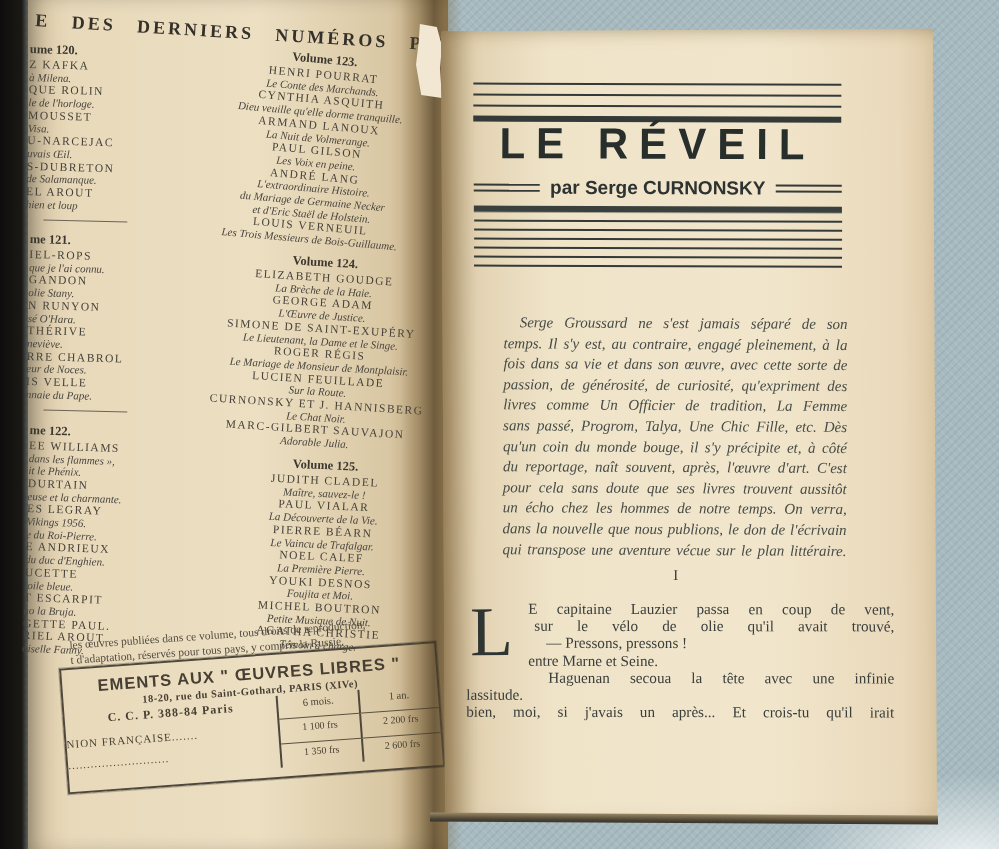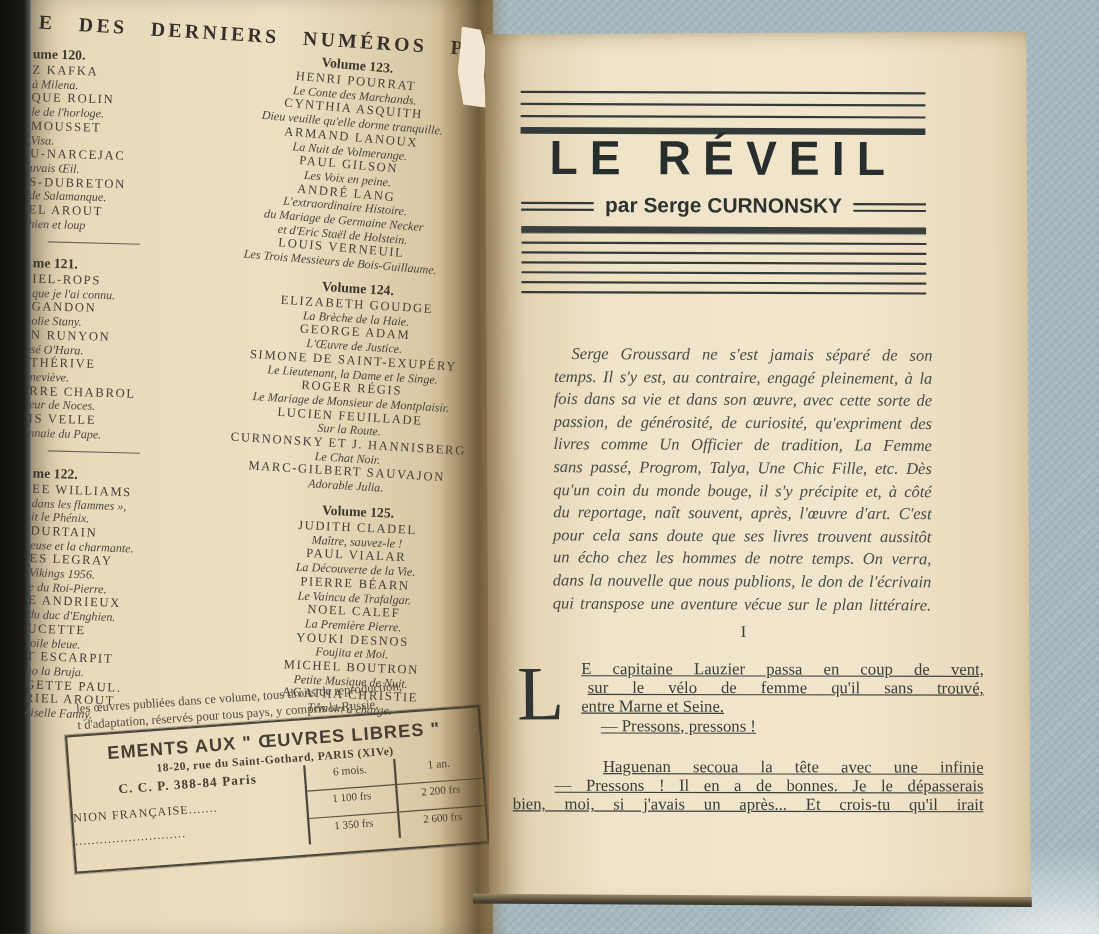--- a/index.html
+++ b/index.html
@@ -73,21 +73,21 @@
   .rule-thick2{position:absolute;left:32px;top:176px;width:368px;height:6px;background:#3a403d;transform:rotate(.5deg);
     box-shadow:0 1px 0 rgba(58,64,61,.4);}
   .rules-bottom{position:absolute;left:32px;top:190px;width:368px;transform:rotate(.5deg);}
   .rules-bottom .rule{margin-bottom:7px;}
   .intro{position:absolute;left:60px;top:283px;width:344px;transform:rotate(.6deg);
     font-style:italic;font-size:15px;color:#474c47;}
   .iline{line-height:20.6px;text-align:justify;text-align-last:justify;}
   .iline.first{text-indent:16px;}
   .sec-marker{position:absolute;left:60px;top:537px;width:344px;text-align:center;font-size:15px;color:#3c403d;}
   .rp-body{position:absolute;left:22px;top:570px;width:428px;transform:rotate(.4deg);font-size:15.2px;color:#3a3e3b;}
-  .bline{line-height:17.2px;text-align:justify;text-decoration:underline;}
+  .bline{line-height:17.2px;text-align:justify;}
   .bline.j{text-align-last:justify;}
   .dropcap{position:absolute;left:26px;top:571px;font-size:70px;line-height:.85;color:#2f3533;
     font-family:"Liberation Serif",serif;}
 </style>
 </head>
 <body>
 
 <div class="scene" style="--fabric: #a6bac0; --page: #efe3c8; --ink: #44403a; --title_ink: #272e2c; --strip: #141311;">
 
   <div class="strip-left"></div>
@@ -274,24 +274,24 @@
           <div class="iline">un écho chez les hommes de notre temps. On verra,</div>
           <div class="iline">dans la nouvelle que nous publions, le don de l'écrivain</div>
           <div class="iline">qui transpose une aventure vécue sur le plan littéraire.</div>
         </div>
 
       <div class="sec-marker">I</div>
 
       <div class="dropcap">L</div>
       <div class="rp-body">
           <div class="bline j" style="padding-left: 62px;">E capitaine Lauzier passa en coup de vent,</div>
-          <div class="bline j" style="padding-left: 68px;">sur le vélo de femme qu'il sans trouvé,</div>
+          <div class="bline j" style="padding-left: 68px;">sur le vélo de olie qu'il avait trouvé,</div>
+          <div class="bline" style="padding-left: 80px;">— Pressons, pressons !</div>
           <div class="bline" style="padding-left: 62px;">entre Marne et Seine.</div>
-          <div class="bline" style="padding-left: 80px;">— Pressons, pressons !</div>
-          <div class="bline j" style="padding-left: 82px; margin-top: 20px;">Haguenan secoua la tête avec une infinie</div>
-          <div class="bline j" style="padding-left: 38px;">— Pressons ! Il en a de bonnes. Je le dépasserais</div>
+          <div class="bline j" style="padding-left: 82px;">Haguenan secoua la tête avec une infinie</div>
+          <div class="bline" style="padding-left: 0px;">lassitude.</div>
           <div class="bline j" style="padding-left: 0px;">bien, moi, si j'avais un après... Et crois-tu qu'il irait</div>
         </div>
     </div>
   </div>
 
   <div class="under-edge"></div>
 </div>
 
 </body></html>

